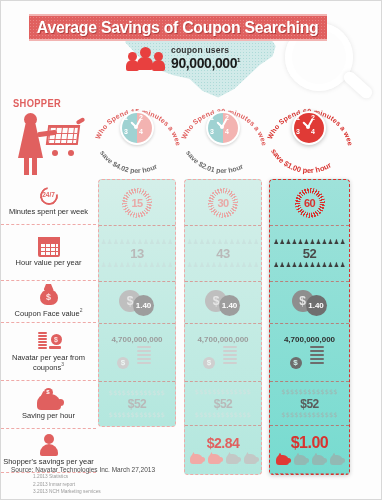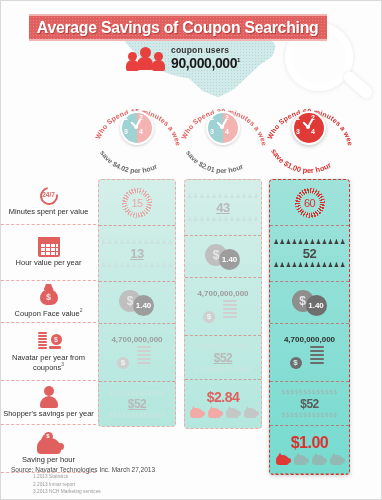--- a/index.html
+++ b/index.html
@@ -170,35 +170,35 @@
   #col3 .cell { border-bottom: 1px dashed rgba(216,51,47,.55); }
   .cell:last-child { border-bottom: none; }
   .c-minutes { height: 46px; }
   .c-hours   { height: 56px; }
   .c-face    { height: 42px; }
   .c-savyear { height: 58px; }
   .c-shopsav { height: 44px; }
   .c-savhour { height: 48px; }
 
   .bigval { font-weight: bold; letter-spacing: -.5px; line-height: 1; }
-  .muted  { color: #b9b9b9; text-decoration: underline; }
+  .muted  { color: #b9b9b9; }
   .mutedg { color: #9c9c9c; }
   .dark   { color: #4a4a4a; }
   .redval { color: #e0605f; }
   .redstrong { color: #d8332f; }
 
   
   .burst { position: relative; width: 30px; height: 30px; }
   .burst .ring { position:absolute; left:0; top:0; width:30px; height:30px; border-radius:50%;
      background: repeating-conic-gradient(#e8a9a7 0deg 6deg, transparent 6deg 12deg); }
   .burst.on .ring { background: repeating-conic-gradient(#d8332f 0deg 6deg, transparent 6deg 12deg); }
   .burst .hole { position:absolute; left:5px; top:5px; width:20px; height:20px; border-radius:50%;
      background:#d4efe9; display:flex; align-items:center; justify-content:center; }
   #col3 .burst .hole { background:#9fe2da; }
-  .burst .v { font-size:11px; font-weight:normal; color:#e8a9a7; letter-spacing:-.5px; }
+  .burst .v { font-size:11px; font-weight:bold; color:#e8a9a7; letter-spacing:-.5px; }
   .burst.on .v { color:#d8332f; }
 
   
   .glyphrow { font-size: 6.5px; line-height: 6.5px; letter-spacing: .2px; white-space: nowrap;
      font-family: "DejaVu Sans", sans-serif; }
   .gl-light { color: #c9e3df; }
   .gl-dark  { color: #3d3d3d; }
   .gl-grey  { color: #cfe4e0; }
   .gl-grey2 { color: #9fb6b2; }
 
@@ -301,20 +301,36 @@
           <i class="h3"></i>
           <i class="b3"></i>
       </div>
       <div class="users-text">
         <div class="lbl">coupon users</div>
         <div class="num"><span>90,000,000</span><sup>1</sup></div>
       </div>
     </div>
   </div>
 
+  <div id="shopper">
+    <div class="word">SHOPPER</div>
+    <div class="lady">
+      <div class="head"></div>
+        <div class="torso"></div>
+        <div class="arm"></div>
+        <div class="leg1"></div>
+        <div class="leg2"></div>
+    </div>
+    <div class="cart">
+      <div class="hdl"></div>
+        <div class="basket"></div>
+        <div class="w1"></div>
+        <div class="w2"></div>
+    </div>
+  </div>
 
   <div class="colhead" id="head1">
     <div class="arcwrap">
       <svg viewBox="0 0 86 46">
           <path id="a1" d="M4,46 A40,40 0 0 1 82,46" fill="none"></path>
       <text><textPath href="#a1" startOffset="5%">Who Spend 15 minutes a week</textPath></text>
         </svg>
     </div>
     <div class="clock light">
       <div class="face">
@@ -398,21 +414,21 @@
         </svg>
     </div>
   </div>
 
   <div id="labels">
     <div class="lrow c-minutes">
       <div class="ic247">
         <div class="arc"></div>
           <div class="txt">24/7</div>
       </div>
-      <div class="lt">Minutes spent per value</div>
+      <div class="lt">Minutes spent per week</div>
     </div>
     <div class="lrow c-hours">
       <div class="iccal"></div>
       <div class="lt">Hour value per year</div>
     </div>
     <div class="lrow c-face">
       <div class="icbag">
         <div class="tie"></div>
           <div class="body">$</div>
       </div>
@@ -424,35 +440,35 @@
         <div class="b" style="left:2px;top:5px;width:9px;height:2px;"></div>
         <div class="b" style="left:2px;top:8px;width:9px;height:2px;"></div>
         <div class="b" style="left:2px;top:11px;width:9px;height:2px;"></div>
         <div class="b" style="left:2px;top:14px;width:9px;height:2px;"></div>
         <div class="b" style="left:2px;top:17px;width:9px;height:2px;"></div>
         <div class="b" style="left:13px;top:16px;width:12px;height:3px;"></div>
         <div class="coin">$</div>
       </div>
       <div class="lt"><span>Navatar per year from coupons</span><sup>3</sup></div>
     </div>
-    <div class="lrow c-shopsav">
-      <div class="icperson">
-        <div class="h"></div>
-          <div class="b"></div>
-      </div>
-      <div class="lt">Shopper's savings per year</div>
-    </div>
     <div class="lrow c-savhour">
       <div class="icpig">
         <div class="slot">$</div>
         <div class="ear"></div>
           <div class="body"></div>
           <div class="snout"></div>
       </div>
       <div class="lt">Saving per hour</div>
+    </div>
+    <div class="lrow c-shopsav">
+      <div class="icperson">
+        <div class="h"></div>
+          <div class="b"></div>
+      </div>
+      <div class="lt">Shopper's savings per year</div>
     </div>
   </div>
 
   <div class="col" id="col1">
     <div class="colbody">
       <div class="cell c-minutes">
         <div class="burst">
           <div class="ring"></div>
             <div class="hole">
               <span class="v">15</span>
@@ -488,20 +504,28 @@
       <div class="cell c-shopsav">
         <div class="glyphrow gl-grey">$$$$$$$$$$$$$</div>
         <div class="bigval muted" style="font-size:12px;margin:2px 0;">$52</div>
         <div class="glyphrow gl-grey">$$$$$$$$$$$$$</div>
       </div>
     </div>
   </div>
 
   <div class="col" id="col2">
     <div class="colbody">
+      <div class="cell c-minutes">
+        <div class="burst">
+          <div class="ring"></div>
+            <div class="hole">
+              <span class="v">30</span>
+            </div>
+        </div>
+      </div>
       <div class="cell c-hours">
         <div class="glyphrow gl-light">♟♟♟♟♟♟♟♟♟♟♟♟</div>
         <div class="bigval muted" style="font-size:13px;margin:2px 0;">43</div>
         <div class="glyphrow gl-light">♟♟♟♟♟♟♟♟♟♟♟♟</div>
       </div>
       <div class="cell c-face">
         <div class="coins">
           <div class="c cbig">
               <span>$</span>
             </div>

